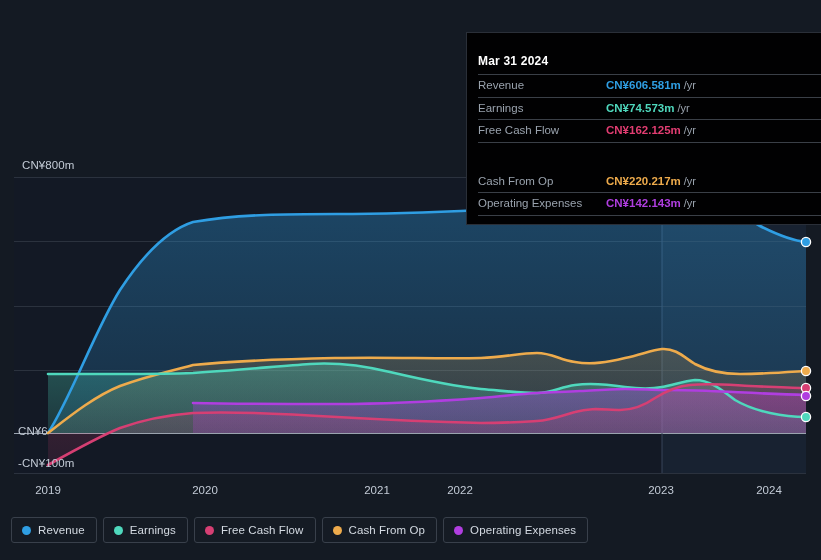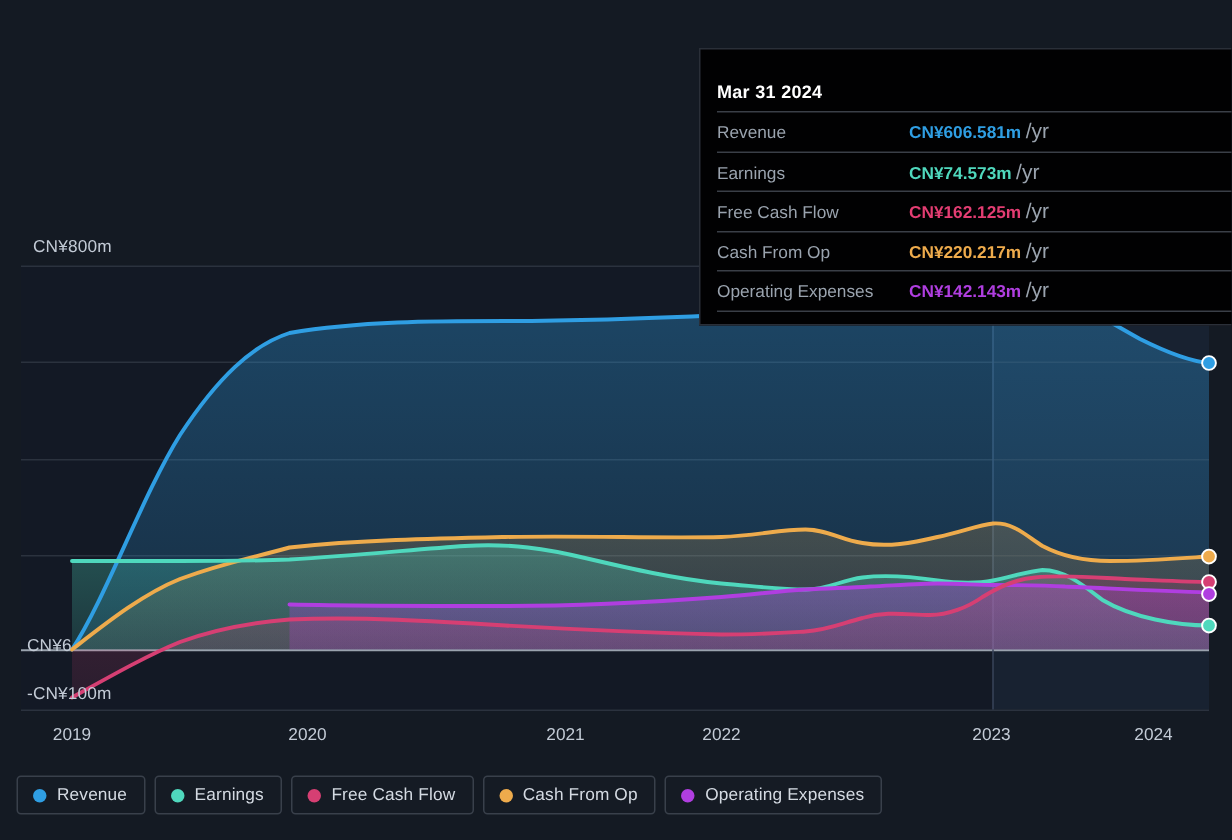--- a/index.html
+++ b/index.html
@@ -93,21 +93,21 @@
     font-size: 11.5px;
   }
   #tooltip .tt-val {
     font-weight: bold;
     font-size: 11.5px;
     white-space: nowrap;
   }
   #tooltip .tt-unit {
     color: #9aa3ae;
     font-weight: normal;
-    font-size: 14px;
+    font-size: 11px;
     margin-left: 3px;
   }
 
   
   #legend {
     position: absolute;
     left: 11px;
     top: 517px;
     display: flex;
     gap: 6px;
@@ -243,21 +243,21 @@
   </svg>
 
   <div class="axis-label y-label-top">CN¥800m</div>
   <div class="axis-label y-label-zero">CN¥6</div>
   <div class="axis-label y-label-neg">-CN¥100m</div>
 
   <div id="x-ticks">
       <div class="x-tick" style="left: 48px;">2019</div>
       <div class="x-tick" style="left: 193px; margin-left: 12px;">2020</div>
       <div class="x-tick" style="left: 337px; margin-left: 40px;">2021</div>
-      <div class="x-tick" style="left: 481px;">2022</div>
+      <div class="x-tick" style="left: 460px;">2022</div>
       <div class="x-tick" style="left: 625px; margin-left: 36px;">2023</div>
       <div class="x-tick" style="left: 769px;">2024</div>
     </div>
 
   <div id="tooltip">
     <div class="tt-title">Mar 31 2024</div>
     <div id="tooltip-rows">
         <div class="tt-row">
           <div class="tt-key">Revenue</div>
           <div class="tt-val" style="color: rgb(47, 158, 227);">CN¥606.581m<span class="tt-unit">/yr</span></div>
@@ -265,21 +265,21 @@
         <div class="tt-row">
           <div class="tt-key">Earnings</div>
           <div class="tt-val" style="color: rgb(79, 216, 189);">CN¥74.573m<span class="tt-unit">/yr</span></div>
         </div>
         <div class="tt-row">
           <div class="tt-key">Free Cash Flow</div>
           <div class="tt-val" style="color: rgb(227, 61, 114);">CN¥162.125m<span class="tt-unit">/yr</span></div>
         </div>
         <div class="tt-row">
           <div class="tt-key">Cash From Op</div>
-          <div class="tt-val" style="color: rgb(238, 171, 76);">CN¥220.217m<span class="tt-unit">/yr</span></div>
+          <div class="tt-val" style="color: rgb(238, 171, 76); margin-top: 28px;">CN¥220.217m<span class="tt-unit">/yr</span></div>
         </div>
         <div class="tt-row">
           <div class="tt-key">Operating Expenses</div>
           <div class="tt-val" style="color: rgb(176, 62, 224);">CN¥142.143m<span class="tt-unit">/yr</span></div>
         </div>
       </div>
   </div>
 
   <div id="legend">
       <div class="legend-item">

